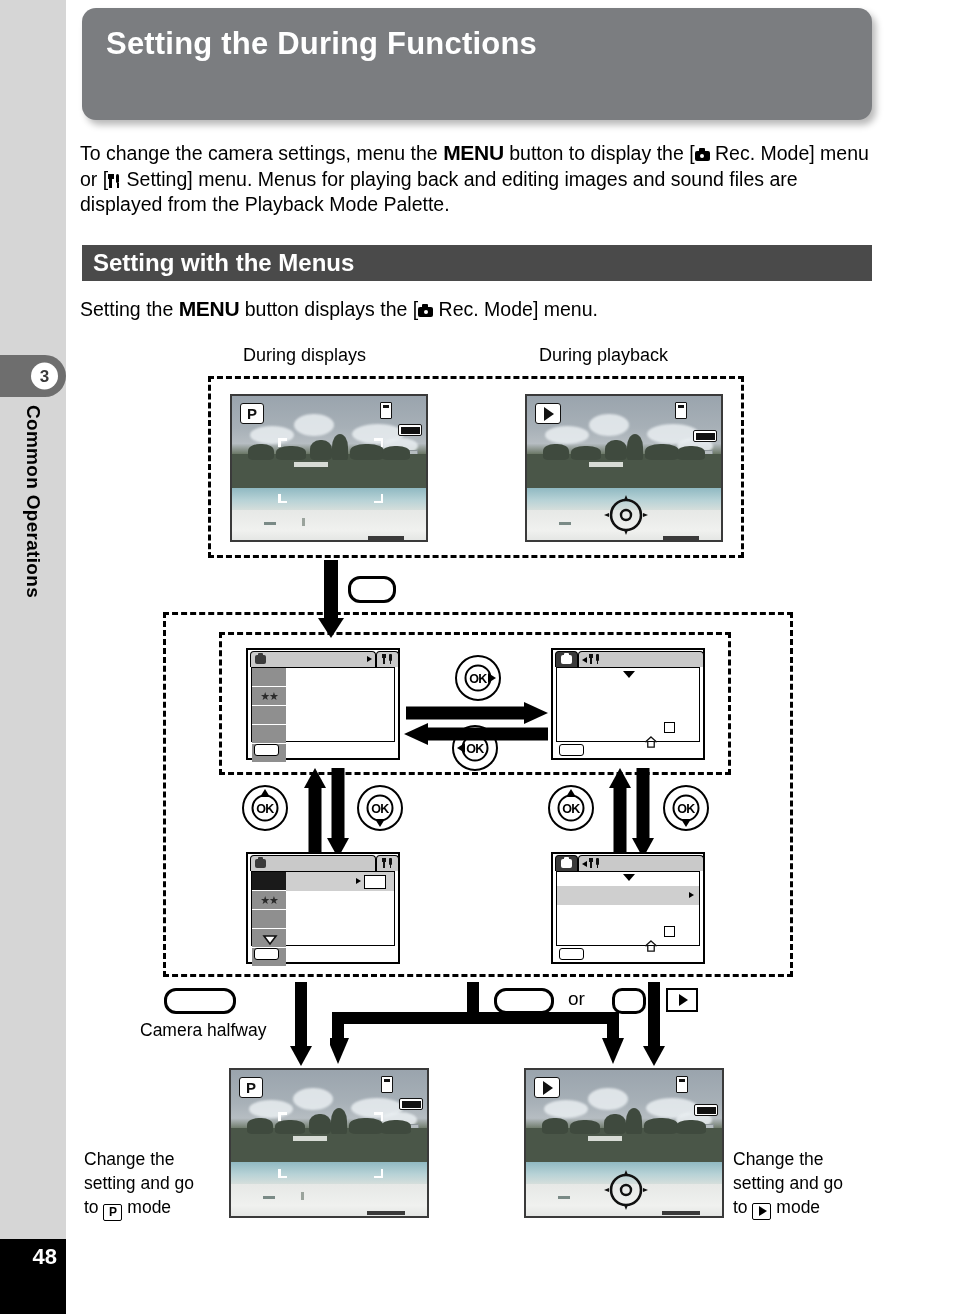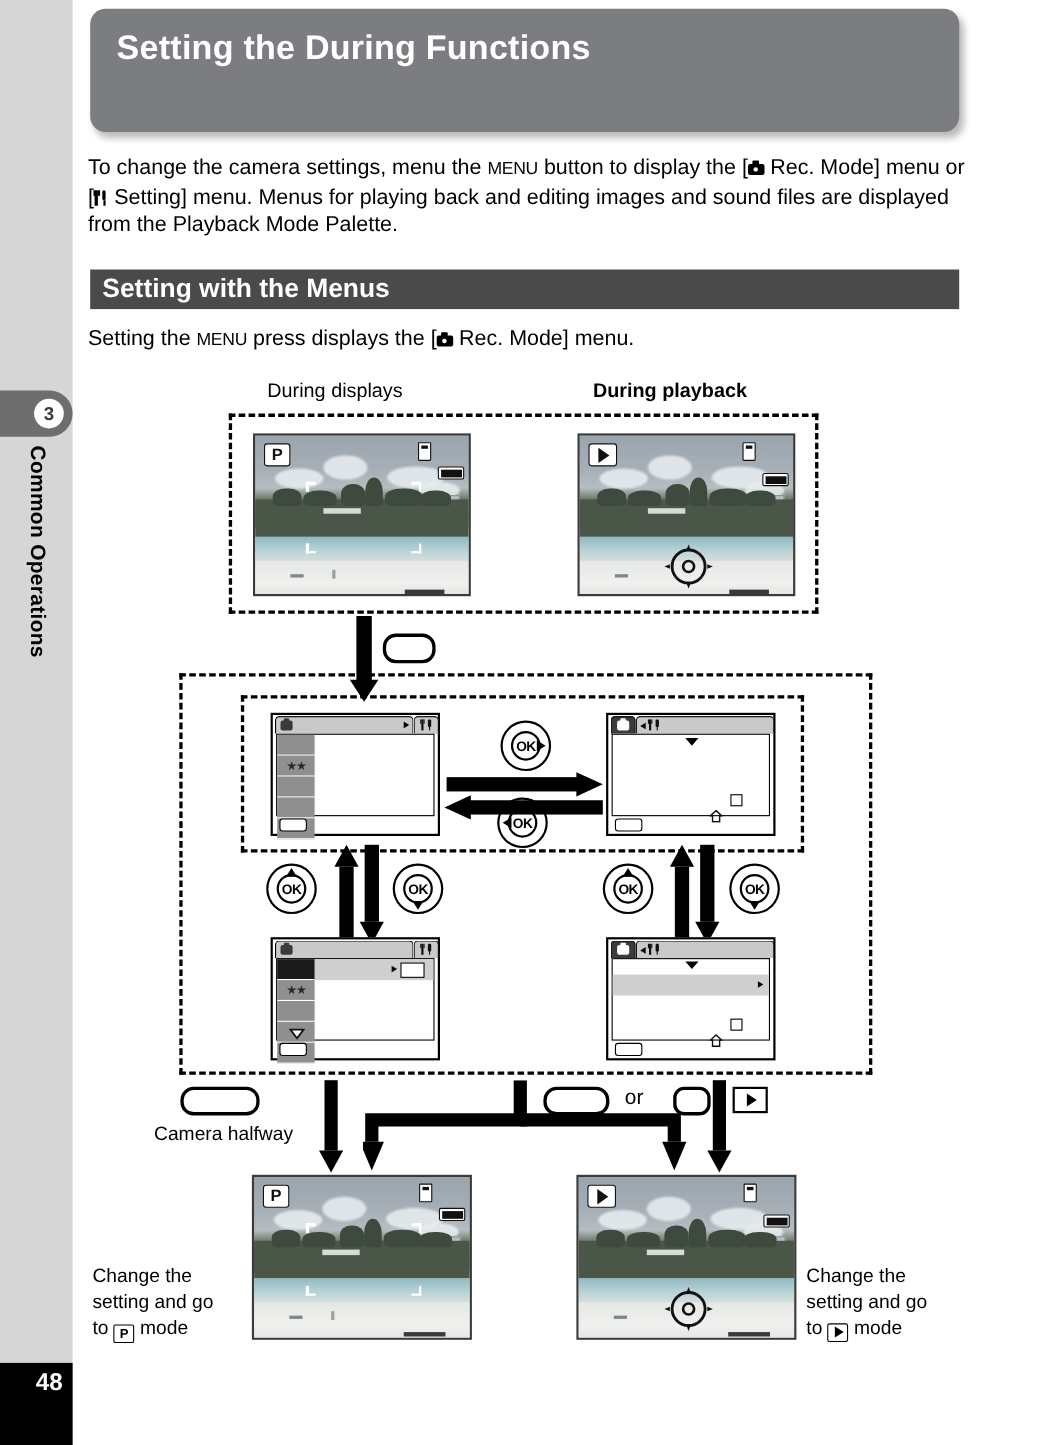--- a/index.html
+++ b/index.html
@@ -71,21 +71,21 @@
     font-size: 31px; font-weight: bold;
     letter-spacing: 0.2px;
   }
 
   
   #intro-paragraph {
     position: absolute; left: 80px; top: 140px;
     width: 800px;
     font-size: 19.5px; line-height: 25.5px; color: #000;
   }
-  .bold-key { font-weight: normal; font-size: 16px; letter-spacing: -0.3px; }
+  .bold-key { font-weight: bold; font-size: 21px; letter-spacing: -0.3px; }
 
   
   #section-bar {
     position: absolute; left: 82px; top: 245px;
     width: 790px; height: 36px;
     background: #4a4a4a;
     display: flex; align-items: center;
   }
   #section-title {
     color: #ffffff; font-size: 24px; font-weight: bold;
@@ -351,31 +351,31 @@
     <span style="position:absolute;left:8px;top:0;width:3px;height:9px;background:#000;border-radius:2px;"></span>
     <span style="position:absolute;left:8.5px;top:9px;width:2px;height:5px;background:#000;"></span>
   </span><span> Setting] menu. Menus for playing back and editing images and sound files are displayed from the Playback Mode Palette.</span>
 </div>
 
 <div id="section-bar">
   <div id="section-title">Setting with the Menus</div>
 </div>
 
 <div id="section-lead">
-  <span>Setting the </span><span class="bold-key">MENU</span><span> press displays the [</span><span style="display:inline-block;width:15px;height:13px;vertical-align:-1px;position:relative;">
+  <span>Setting the </span><span class="bold-key">MENU</span><span> button displays the [</span><span style="display:inline-block;width:15px;height:13px;vertical-align:-1px;position:relative;">
     <span style="position:absolute;left:0;top:3px;width:15px;height:10px;background:#000;border-radius:2px;"></span>
     <span style="position:absolute;left:4px;top:0px;width:6px;height:4px;background:#000;border-radius:1px;"></span>
     <span style="position:absolute;left:5.5px;top:6px;width:4px;height:4px;background:#fff;border-radius:50%;"></span>
   </span><span> Rec. Mode] menu.</span>
 </div>
 
 <div id="diagram">
 
   <div class="col-label" style="left:243px; top:345px;">During displays</div>
-  <div class="col-label" style="left:539px; top:345px;font-weight:bold;">During playback</div>
+  <div class="col-label" style="left:539px; top:345px;">During playback</div>
 
   <div class="dashed-box" style="left:208px; top:376px; width:536px; height:182px;"></div>
 
   <div class="lcd" style="left:230px; top:394px; width:198px; height:148px;">
     <div class="cloud" style="left:18px; top:30px; width:44px; height:18px;"></div>
     <div class="cloud" style="left:62px; top:18px; width:40px; height:22px;"></div>
     <div class="cloud" style="left:120px; top:28px; width:52px; height:20px;"></div>
     <div class="cloud" style="left:150px; top:42px; width:36px; height:16px;"></div>
     <div class="tower" style="left:176px; top:54px; width:10px; height:28px;"></div>
     <div class="island" style="top:58px; height:34px;"></div>

